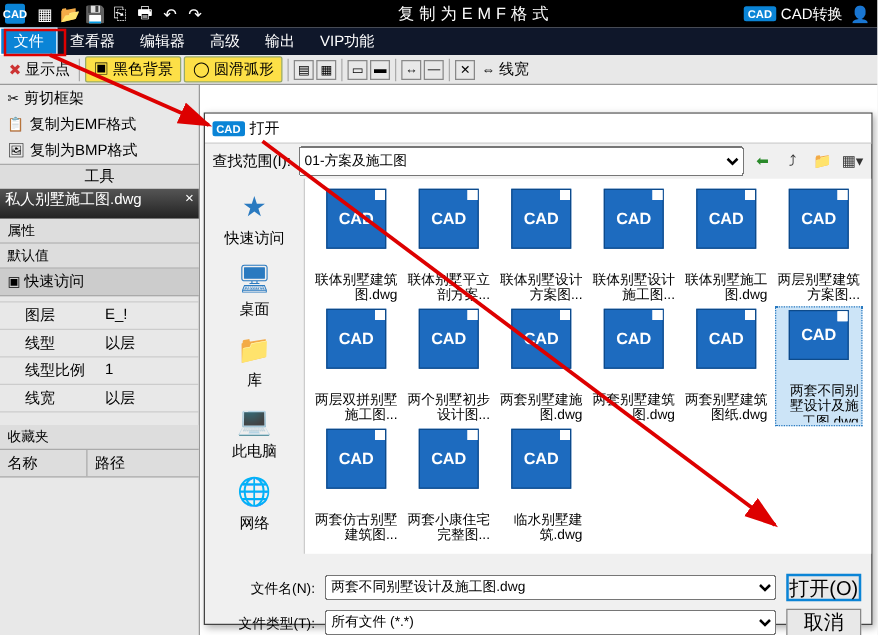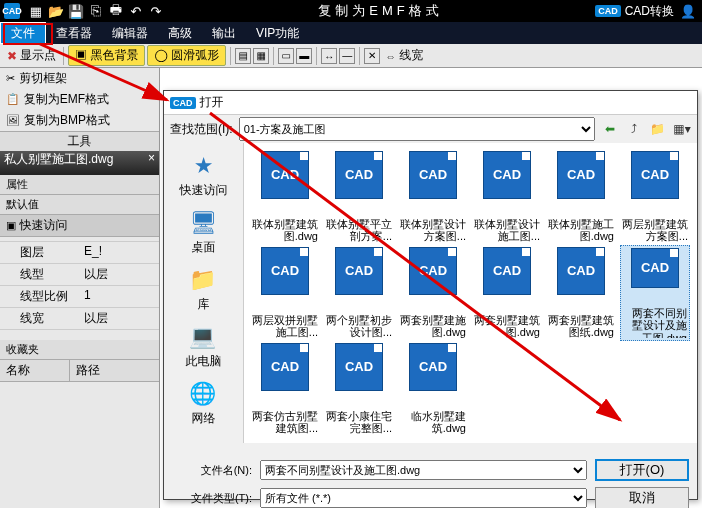--- a/index.html
+++ b/index.html
@@ -43,21 +43,21 @@
 .dlg .files{flex:1;background:#fff;padding:6px 4px;overflow:hidden;display:flex;flex-wrap:wrap;align-content:flex-start;gap:0}
 .dlg .file{width:70px;height:96px;display:flex;flex-direction:column;align-items:center;padding:2px;margin:0 2px}
 .dlg .file .thumb{width:48px;height:48px;background:#1d6bbf;color:#fff;display:flex;align-items:center;justify-content:center;font-weight:bold;font-size:13px;border:1px solid #0d4a8a;position:relative}
 .dlg .file .thumb::after{content:"";position:absolute;top:0;right:0;border-width:8px 8px 0 0;border-style:solid;border-color:#fff #fff transparent transparent}
 .dlg .file .fname{font-size:11px;text-align:right;line-height:1.15;margin-top:19px;word-break:break-all;max-height:45px;overflow:hidden}
 .dlg .file.sel{background:#cce4f7;border:1px dotted #2a7ac0}
 .dlg .bottom{padding:16px 8px;display:flex;flex-direction:column;gap:6px}
 .dlg .brow{display:flex;align-items:center;gap:8px}
 .dlg .brow label{width:80px;font-size:11px;text-align:right}
 .dlg .brow select{flex:1;height:20px;font-size:11px}
-.dlg .brow button{width:94px;height:22px;font-size:13px;background:#e8e8e8;border:1px solid #888}
+.dlg .brow button{width:60px;height:22px;font-size:16px;background:#e8e8e8;border:1px solid #888}
 .dlg .brow .openb{border:2px solid #0a84d6}
 .arrow{position:absolute;pointer-events:none}
 </style>
 </head>
 <body>
 
 <div class="titlebar">
   <div class="sys-icon">CAD</div>
   <div class="tb-btn">▦</div>
   <div class="tb-btn">📂</div>

